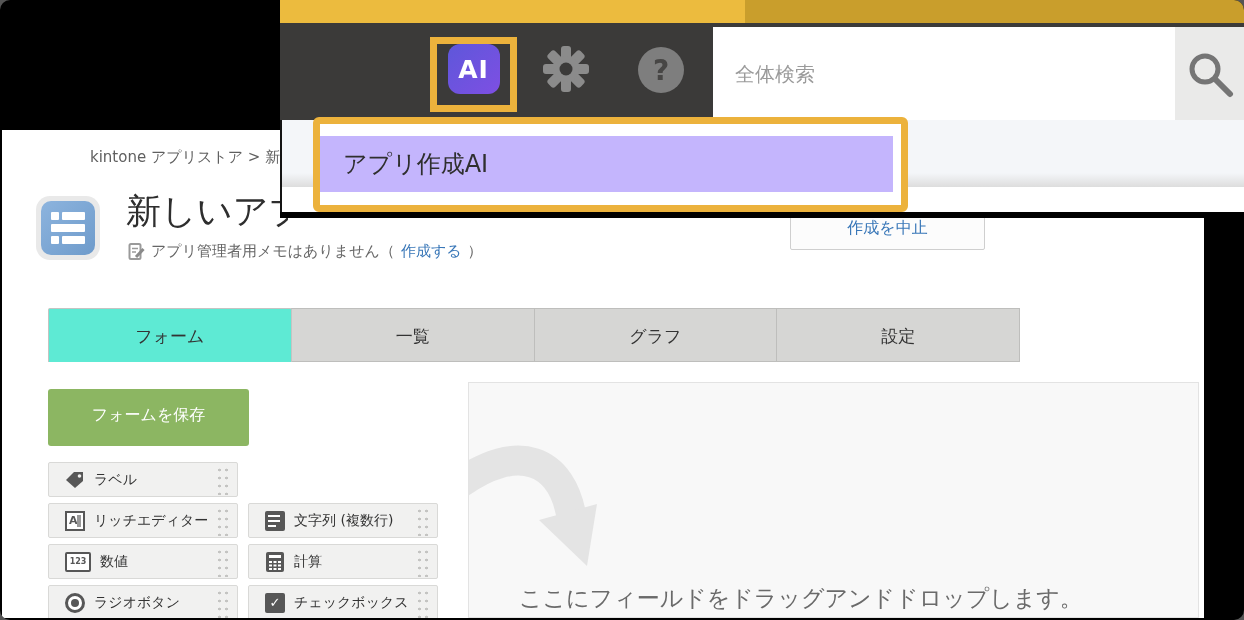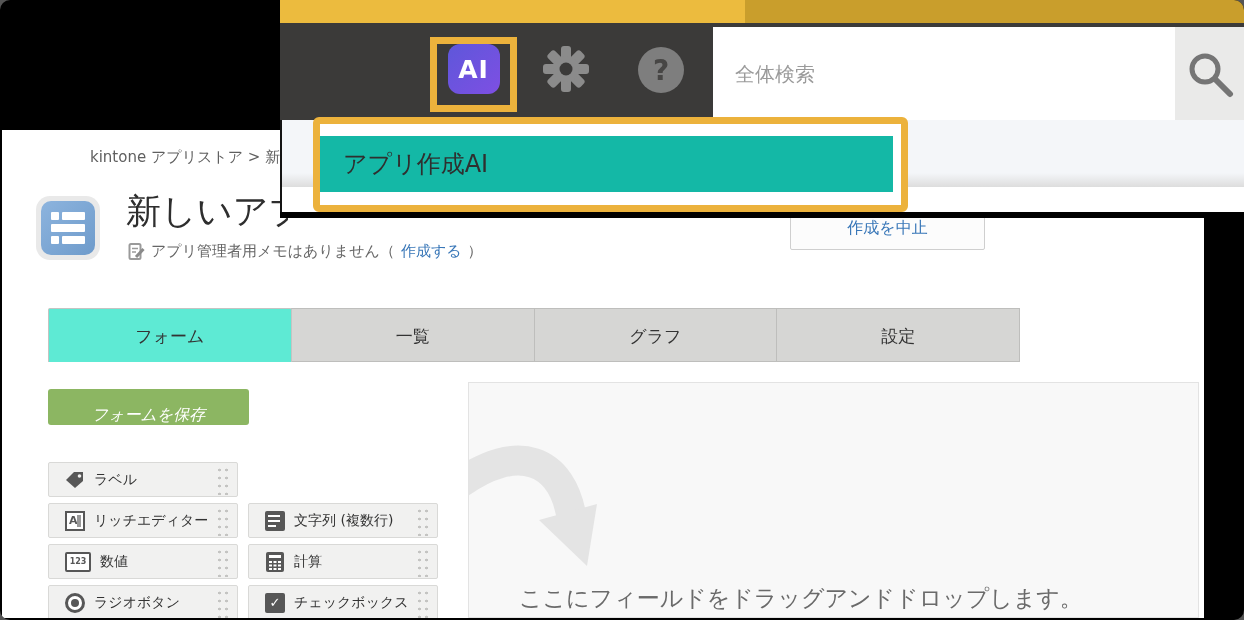--- a/index.html
+++ b/index.html
@@ -22,21 +22,21 @@
   .memo-link{color:#3977b8;cursor:pointer;}
   .btn{position:absolute;font-size:16px;text-align:center;border-radius:2px;}
   .btn-cancel{left:788px;top:75px;width:195px;height:45px;background:#fcfcfc;border:1px solid #cfcfcf;color:#3977b8;line-height:43px;}
   .btn-publish{left:995px;top:77px;width:192px;height:41px;background:#4387c7;color:#fff;line-height:41px;border:1px solid #3c7ab8;}
 
   .tabs{position:absolute;left:46px;top:178px;width:972px;height:54px;display:flex;}
   .tab{flex:1;height:54px;line-height:54px;text-align:center;font-size:17px;color:#333;background:#d6d6d4;border:1px solid #bebebc;margin-left:-1px;}
   .tab.active{background:#5eead4;border:1px solid #c4c4c2;border-bottom:none;border-radius:2px 2px 0 0;z-index:2;}
   .tab:first-child{margin-left:0;}
 
-  .save-btn{position:absolute;left:46px;top:259px;width:201px;height:36px;background:#8cb662;border:none;border-radius:3px;color:#fff;font-size:16px;text-align:center;line-height:52px;font-style:italic;}
+  .save-btn{position:absolute;left:46px;top:259px;width:201px;height:57px;background:#8cb662;border:none;border-radius:3px;color:#fff;font-size:16px;text-align:center;line-height:52px;}
 
   .pal-item{position:absolute;width:190px;height:35px;background:#f1f1f0;border:1px solid #d9d9d7;border-radius:2px;display:flex;align-items:center;padding-left:16px;gap:9px;}
   .pal-label{font-size:14px;color:#333;white-space:nowrap;}
   .drag-dots{position:absolute;right:7px;top:3px;width:14px;height:29px;background-image:radial-gradient(circle,#c4c4c2 1.3px,transparent 1.6px);background-size:7px 8px;}
   .icon20{width:20px;height:20px;flex:none;position:relative;}
   .icon-box{border:2px solid #575757;border-radius:2px;color:#575757;font-weight:bold;font-size:8px;display:flex;align-items:center;justify-content:center;background:#fff;}
   .icon-fill{background:#575757;border-radius:2px;}
   .icon-richa{border:2px solid #575757;background:#fff;display:flex;align-items:center;padding-left:2px;color:#575757;font-weight:bold;font-size:11px;}
   .icon-richa:after{content:"";position:absolute;right:2px;top:2px;bottom:2px;width:4px;background:#999;}
   .icon-multiline div{position:absolute;left:3px;height:2px;background:#fff;}
@@ -61,21 +61,21 @@
   .search-box{position:absolute;left:433px;top:4px;width:462px;height:93px;background:#fff;}
   .search-box input{width:100%;height:100%;border:none;outline:none;padding-left:22px;font-size:20px;color:#14532d;background:transparent;}
   .search-box input::placeholder{color:#9b9b9b;opacity:1;}
   .mag-area{position:absolute;left:895px;top:4px;width:69px;height:93px;background:#eaeae9;display:flex;align-items:center;justify-content:center;}
   .band{position:absolute;left:0;top:120px;width:964px;height:67px;background:#f4f6f9;}
   .band:after{content:"";position:absolute;left:0;bottom:0;width:100%;height:14px;background:linear-gradient(#f4f6f9,#dddddd);}
   .band-white{position:absolute;left:0;top:187px;width:964px;height:25px;background:#fff;}
   .ov-left-line{position:absolute;left:0;top:120px;width:2px;height:98px;background:#141414;}
   .ov-bottom{position:absolute;left:0;top:212px;width:964px;height:6px;background:#000;}
   .dd-box{position:absolute;left:33px;top:117px;width:595px;height:95px;border:7px solid #ecb23c;border-radius:6px;background:#fff;}
-  .dd-item{position:absolute;left:0;top:12px;width:573px;height:56px;background:#14b8a6;display:flex;align-items:center;}
+  .dd-item{position:absolute;left:0;top:12px;width:573px;height:56px;background:#c4b5fd;display:flex;align-items:center;}
   .dd-item span{margin-left:23px;font-size:24px;color:#2f2f2f;}
 </style>
 </head>
 <body>
 
 <div class="canvas">
 
   <div class="page">
     <div class="breadcrumb">kintone アプリストア &gt; 新しいアプリ</div>
 

